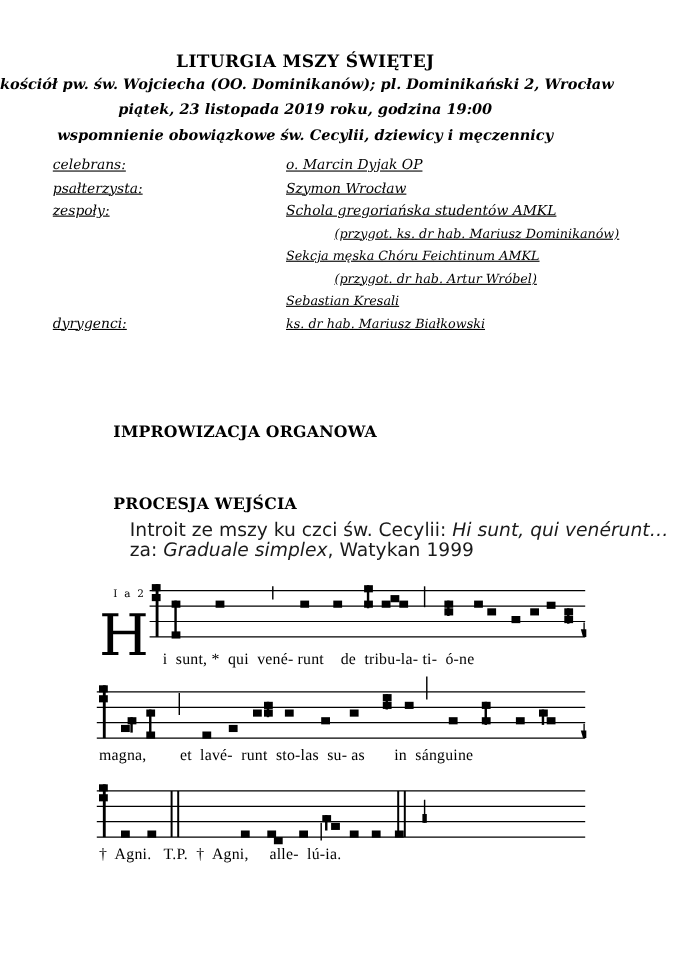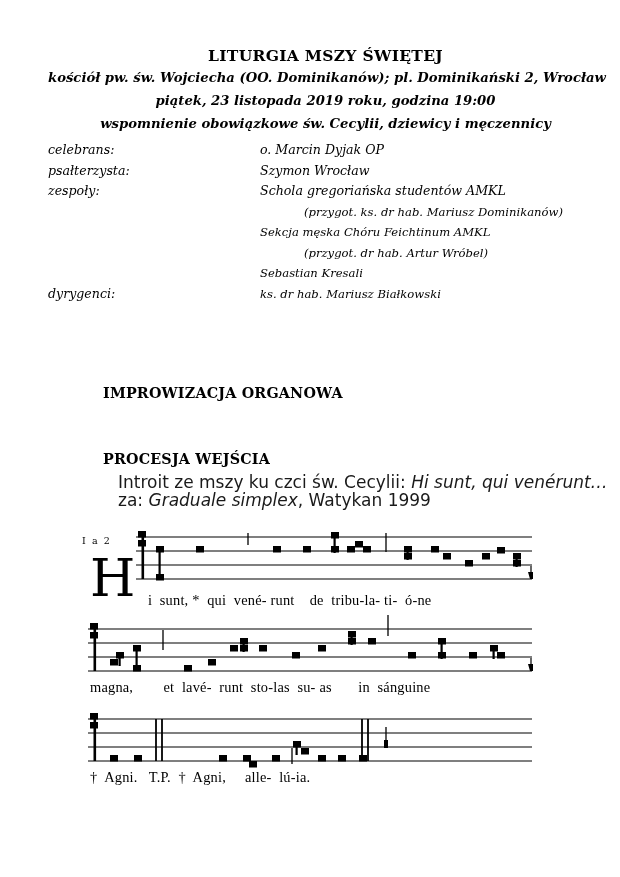--- a/index.html
+++ b/index.html
@@ -16,21 +16,20 @@
     overflow: hidden;
   }
 
   
   .doc-header {
     position: absolute;
     left: 0;
     top: 46px;
     width: 555px;
     text-align: center;
-    padding-left: 48px;
   }
   .doc-title {
     font-family: "DejaVu Serif", serif;
     font-weight: bold;
     font-size: 15.5px;
     letter-spacing: 0.3px;
     line-height: 20px;
   }
   .doc-sub {
     font-family: "DejaVu Serif", serif;
@@ -40,20 +39,21 @@
     line-height: 23px;
     white-space: nowrap;
   }
 
   
   .roster {
     position: absolute;
     left: 48px;
     top: 140px;
     width: 540px;
+    text-decoration: underline;
   }
   .roster-row {
     display: flex;
     line-height: 20.5px;
     height: 20.5px;
   }
   .roster-label {
     width: 212px;
     flex: 0 0 212px;
     font-family: "DejaVu Serif", serif;
@@ -103,21 +103,21 @@
     left: 0;
     top: 0;
     width: 620px;
     height: 877px;
     pointer-events: none;
   }
   .chant svg { display: block; }
 
   .mode-mark {
     position: absolute;
-    left: 82px;
+    left: 103px;
     top: 535px;
     font-family: "DejaVu Serif", serif;
     font-size: 9.5px;
     letter-spacing: 1.6px;
   }
   .drop-cap {
     position: absolute;
     left: 90px;
     top: 552px;
     font-family: "DejaVu Serif", serif;

